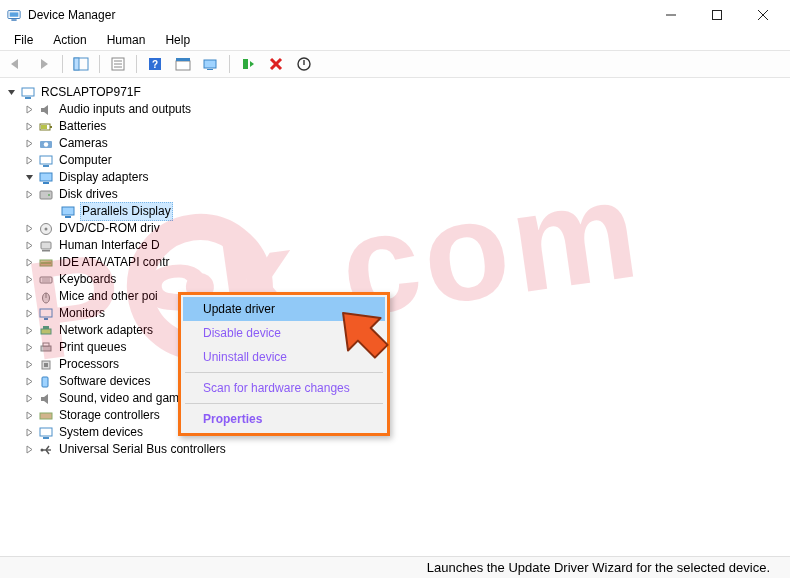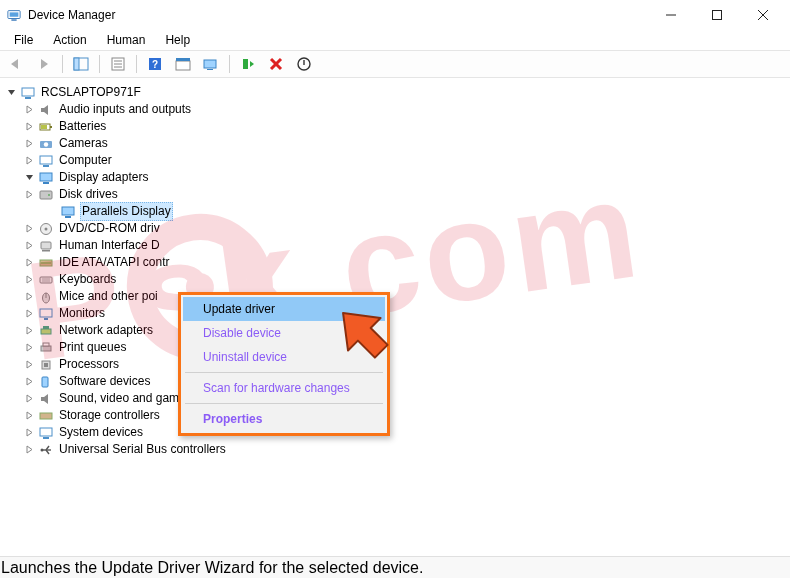--- a/index.html
+++ b/index.html
@@ -145,23 +145,24 @@
   }
 
   
   .statusbar {
     position: absolute;
     left: 0; right: 0; bottom: 0;
     height: 22px;
     border-top: 1px solid #e0e0e0;
     display: flex;
     align-items: center;
-    padding: 0 1px;
-    font-size: 16px;
+    padding: 0 20px;
+    font-size: 13px;
     background: #f8f8f8;
+    justify-content: flex-end;
   }
 
   
   .watermark {
     position: absolute;
     left: 0; top: 0; width: 790px; height: 578px;
     pointer-events: none;
     z-index: 5;
     opacity: .14;
   }

